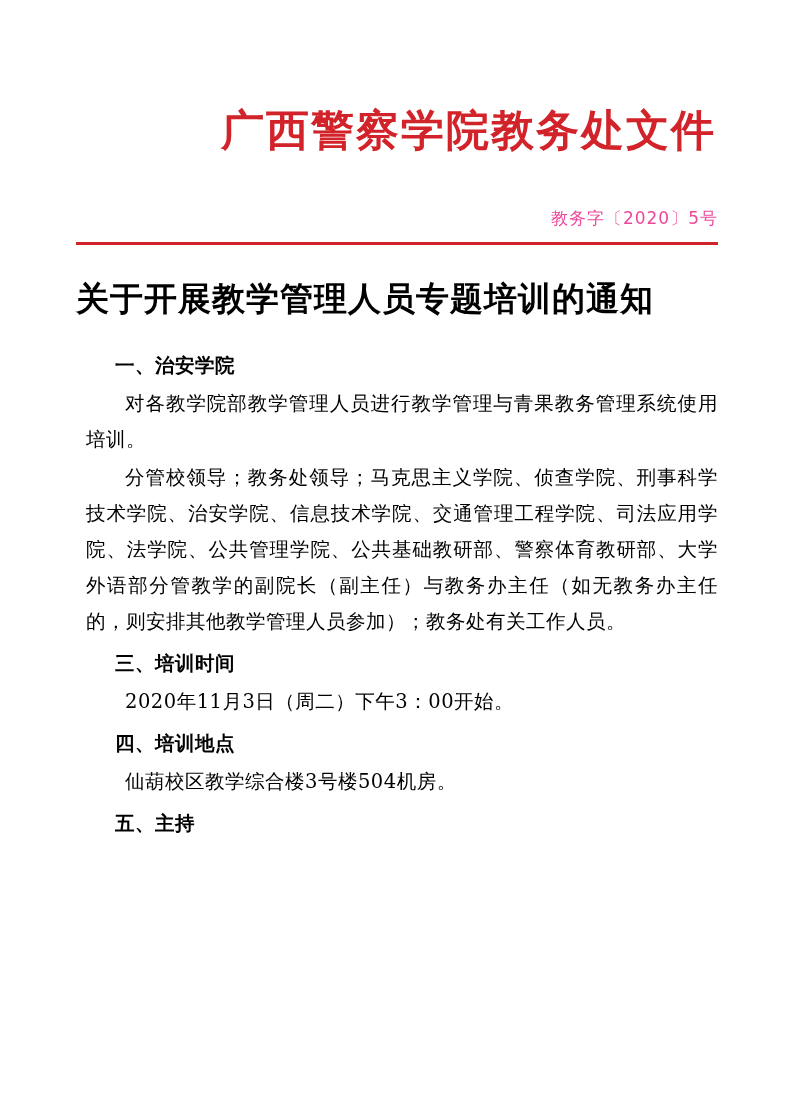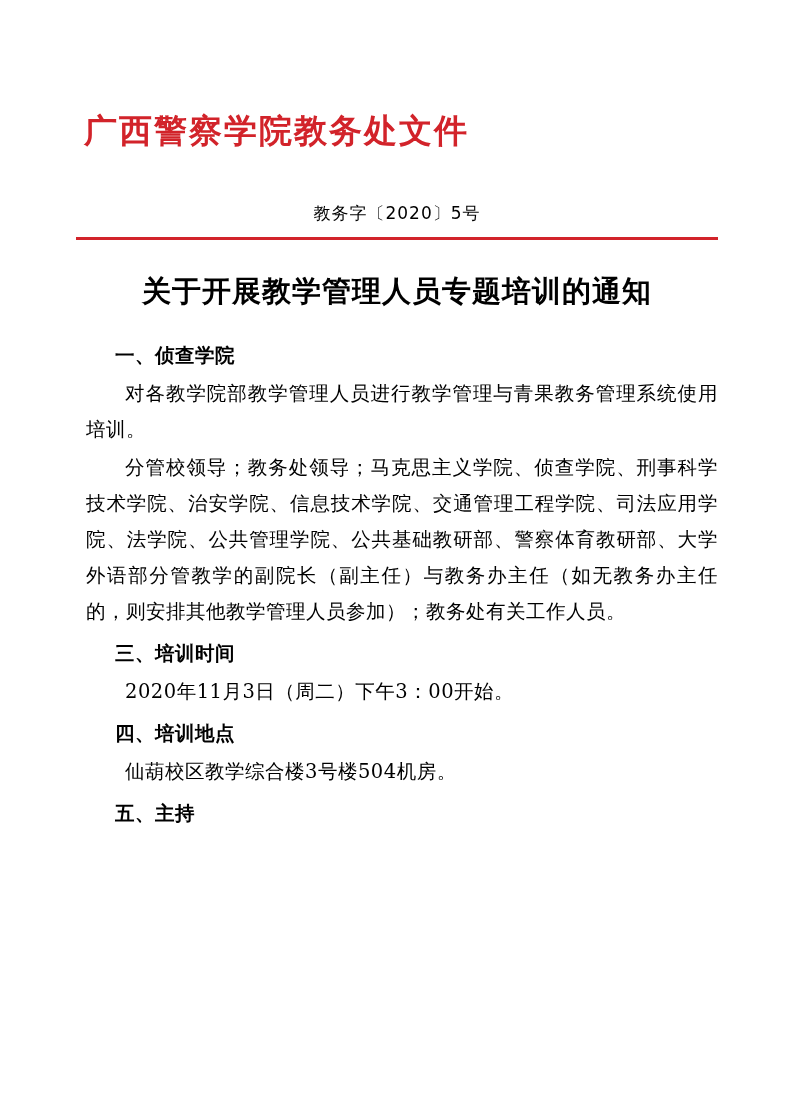--- a/index.html
+++ b/index.html
@@ -18,51 +18,51 @@
   .page {
     box-sizing: border-box;
     width: 794px;
     height: 1108px;
     padding: 96px 76px 40px 76px;
     position: relative;
   }
 
   
   .doc-title {
-    text-align: left;
+    text-align: right;
     color: #d2232a;
     font-family: "DejaVu Serif", "Liberation Serif", serif;
     font-weight: bold;
-    font-size: 33px;
+    font-size: 43px;
     letter-spacing: 2px;
     line-height: 1.15;
-    margin: 8px;
+    margin: 2px;
     padding-top: 8px;
     white-space: nowrap;
   }
   .doc-number {
-    text-align: center;
+    text-align: right;
     font-size: 17px;
     letter-spacing: 1px;
     margin-top: 52px;
-    color: #000000;
+    color: #ec4899;
     font-family: "DejaVu Sans", "Liberation Sans", sans-serif;
   }
   .red-rule {
     margin-top: 12px;
     height: 3px;
     background: #d2232a;
     width: 100%;
   }
 
   
   .subject {
-    text-align: center;
+    text-align: left;
     font-weight: bold;
-    font-size: 29px;
+    font-size: 33px;
     letter-spacing: 1px;
     margin-top: 32px;
     margin-bottom: 26px;
     font-family: "DejaVu Serif", "Liberation Serif", serif;
   }
   .para {
     font-size: 19.5px;
     line-height: 36px;
     letter-spacing: 0.5px;
     margin: 0;
@@ -92,21 +92,21 @@
   <h1 class="doc-title">广西警察学院教务处文件</h1>
 
   <div class="doc-number">教务字〔2020〕5号</div>
 
   <div class="red-rule"></div>
 
   <div class="subject">关于开展教学管理人员专题培训的通知</div>
 
 
 
-  <div class="section-head">一、侦查学院</div>
+  <div class="section-head">一、治安学院</div>
   <p class="para indent tight">对各教学院部教学管理人员进行教学管理与青果教务管理系统使用培训。</p>
 
   <p class="para indent tight">分管校领导；教务处领导；马克思主义学院、侦查学院、刑事科学技术学院、治安学院、信息技术学院、交通管理工程学院、司法应用学院、法学院、公共管理学院、公共基础教研部、警察体育教研部、大学外语部分管教学的副院长（副主任）与教务办主任（如无教务办主任的，则安排其他教学管理人员参加）；教务处有关工作人员。</p>
 
   <div class="section-head">三、培训时间</div>
   <p class="para indent tight">2020年11月3日（周二）下午3：00开始。</p>
 
   <div class="section-head">四、培训地点</div>
   <p class="para indent tight">仙葫校区教学综合楼3号楼504机房。</p>
 

